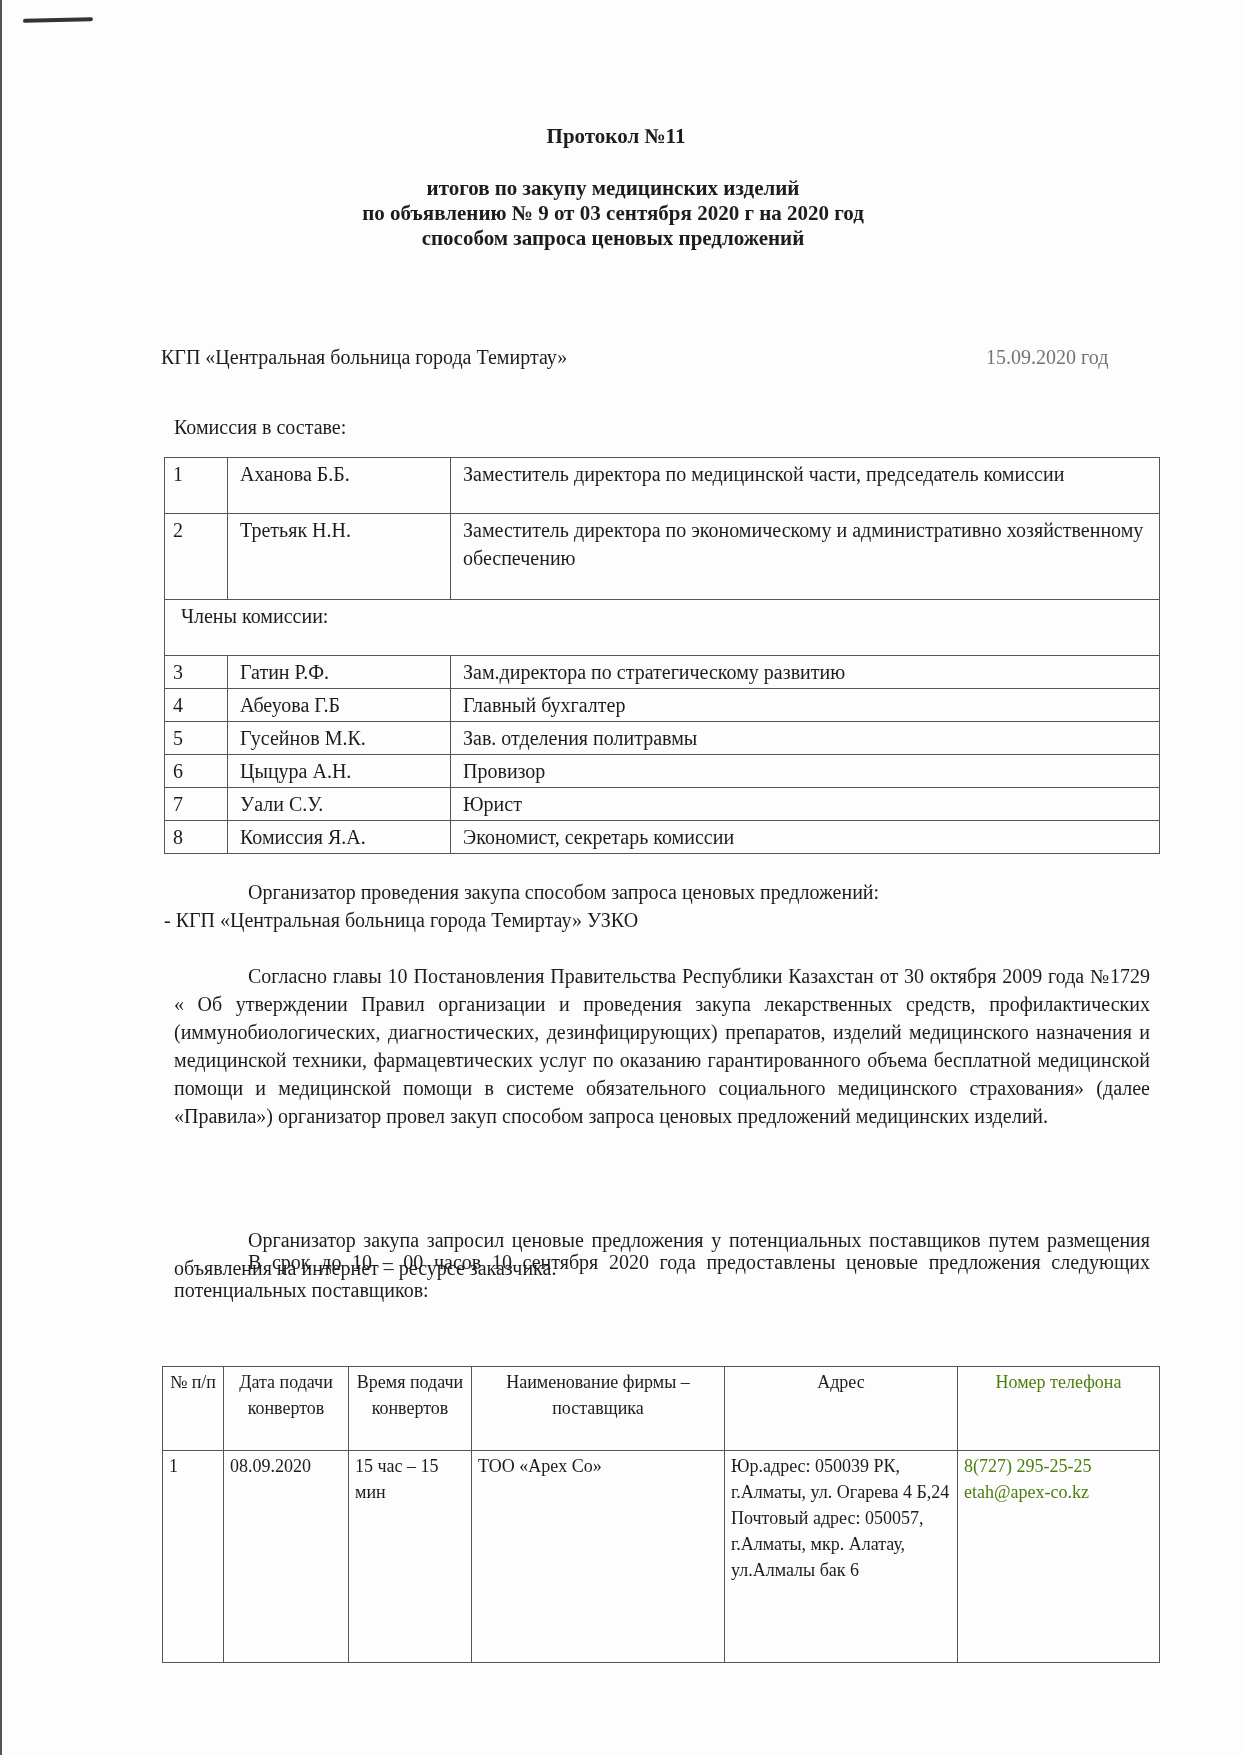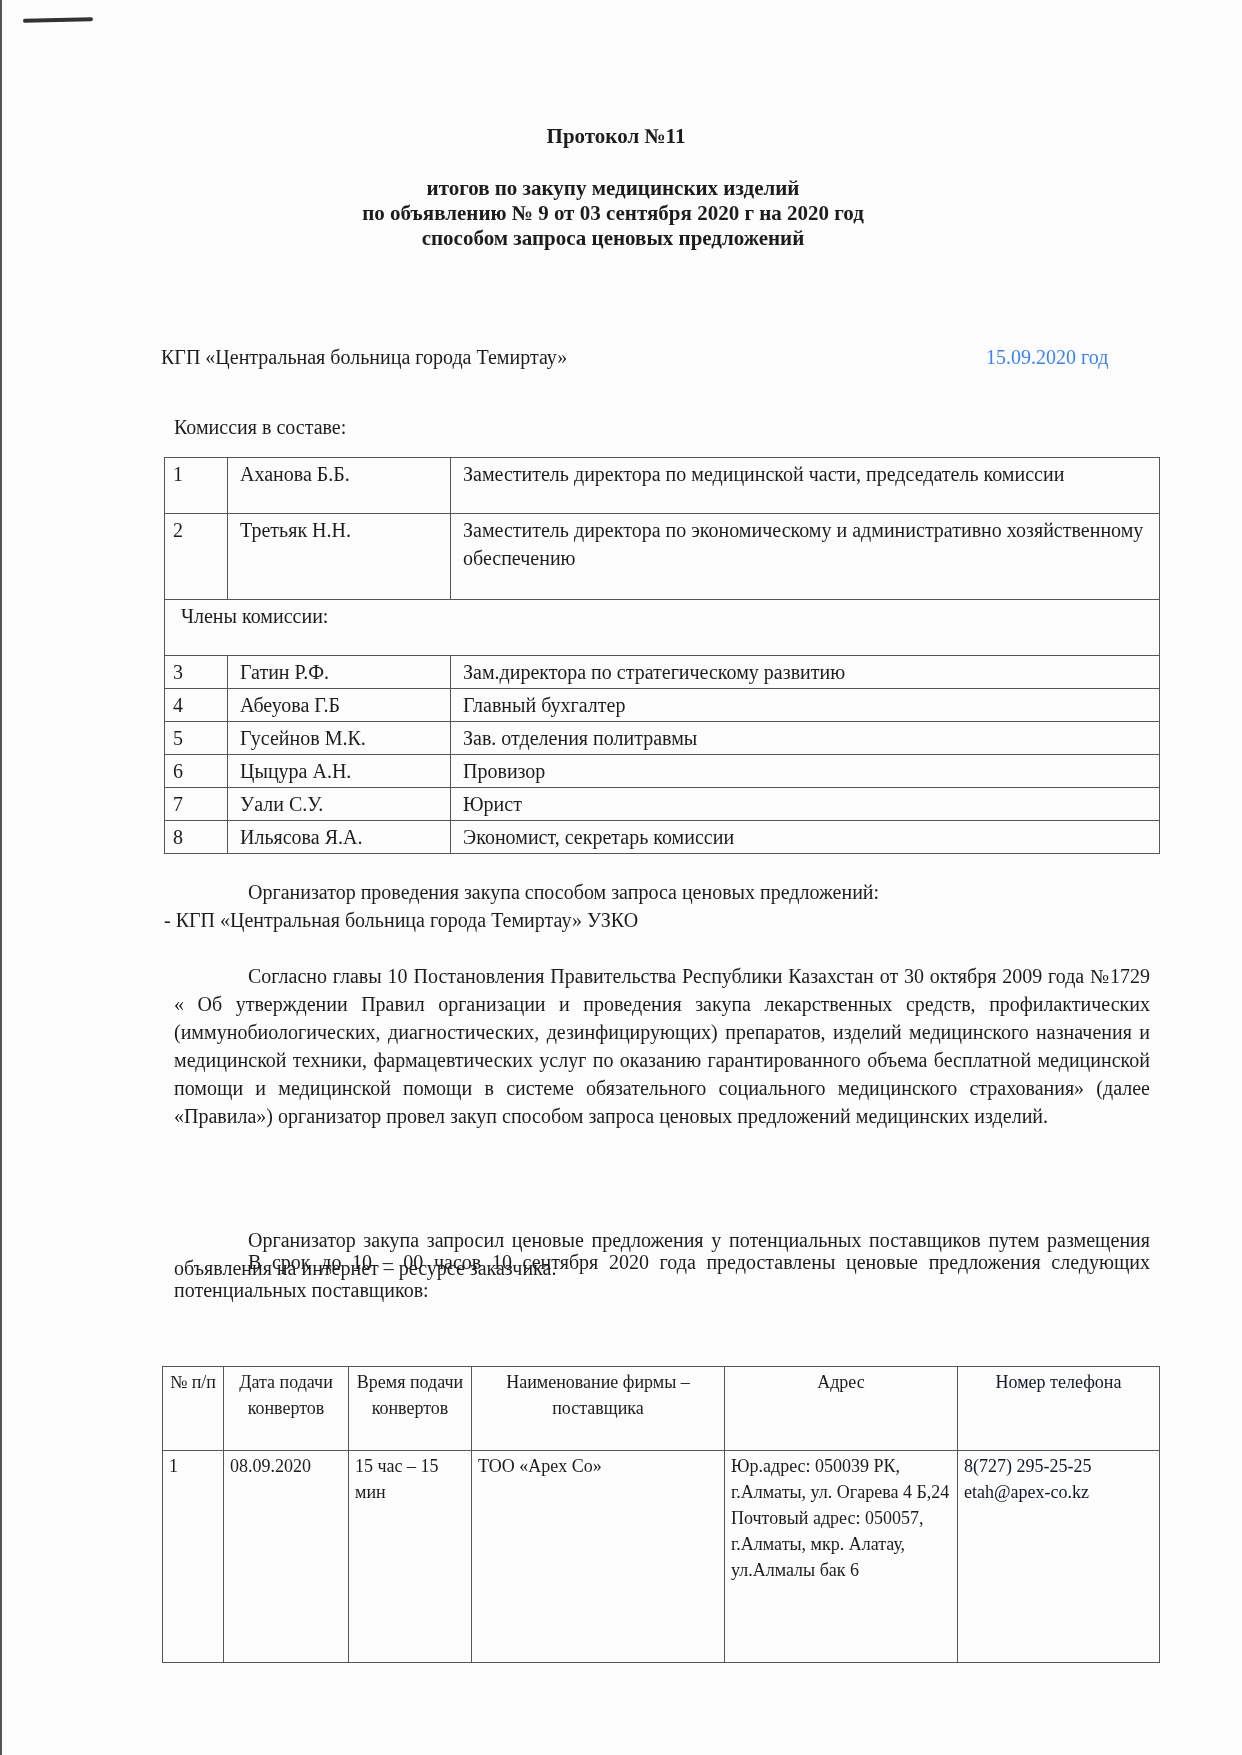--- a/index.html
+++ b/index.html
@@ -8,42 +8,42 @@
     font-family:"Liberation Serif","DejaVu Serif",serif; color:#1c1c1c;
   }
   .scan-mark { position:absolute; left:23px; top:18px; width:70px; height:4px; background:#333; transform:rotate(-1.5deg); border-radius:2px; }
   .page-edge { position:absolute; left:0; top:0; width:2px; height:1755px; background:#555; }
 
   .title-block { position:absolute; left:0; width:1242px; text-align:center; font-weight:bold; }
   .t1 { top:124px; font-size:21px; left:-5px; }
   .t2 { top:176px; font-size:21px; line-height:25px; left:-8px; }
 
   .org-line { position:absolute; left:161px; top:346px; font-size:20px; }
-  .date-line { position:absolute; left:986px; top:346px; font-size:20px; color:#3b82f6; }
+  .date-line { position:absolute; left:986px; top:346px; font-size:20px; color:#737373; }
 
   .komissiya-label { position:absolute; left:174px; top:416px; font-size:20px; }
 
   table.comm { position:absolute; left:164px; top:457px; width:996px; border-collapse:collapse; font-size:20px; }
   table.comm td { border:1.5px solid #555; padding:2px 10px 2px 12px; vertical-align:top; line-height:28px; }
   table.comm td.n { width:44px; padding-left:8px; }
   table.comm td.nm { width:200px; }
   table.comm td.span { padding-left:16px; }
 
   .p { position:absolute; left:174px; width:976px; font-size:20px; line-height:28px; text-align:justify; }
   .indent { text-indent:74px; }
 
   table.sup { position:absolute; left:162px; top:1366px; width:998px; border-collapse:collapse; font-size:18px; }
   table.sup td, table.sup th { border:1.5px solid #555; padding:2px 6px; vertical-align:top; line-height:26px; font-weight:normal; font-family:"Liberation Serif",serif; }
   table.sup th { text-align:center; }
   table.sup .c1 { width:48px; }
   table.sup .c2 { width:112px; }
   table.sup .c3 { width:110px; }
   table.sup .c4 { width:240px; }
   table.sup .c5 { width:220px; }
-  .faint { color:#0f172a; }
+  .faint { color:#4d7c0f; }
 </style>
 </head>
 <body>
 
 <div class="page-edge"></div>
 <div class="scan-mark"></div>
 
 <div class="title-block t1">Протокол №11</div>
 <div class="title-block t2">
   <div>итогов по закупу   медицинских изделий</div>
@@ -91,21 +91,21 @@
     <td class="nm">Цыцура А.Н.</td>
     <td>Провизор</td>
   </tr>
   <tr>
     <td class="n">7</td>
     <td class="nm">Уали С.У.</td>
     <td>Юрист</td>
   </tr>
   <tr>
     <td class="n">8</td>
-    <td class="nm">Ильясова Я.А.</td>
+    <td class="nm">Комиссия Я.А.</td>
     <td>Экономист, секретарь комиссии</td>
   </tr>
 </tbody>
   </table>
 
 <div class="p indent" style="top:878px;">Организатор проведения закупа способом запроса ценовых предложений:</div>
 <div class="p" style="top:906px; left:164px;">- КГП «Центральная больница города Темиртау» УЗКО</div>
 
 <div class="p indent" style="top:962px;">Согласно главы 10 Постановления Правительства Республики Казахстан от 30 октября 2009 года №1729  «  Об утверждении   Правил организации и проведения закупа лекарственных средств, профилактических (иммунобиологических,  диагностических, дезинфицирующих) препаратов, изделий медицинского назначения и медицинской техники, фармацевтических услуг по оказанию гарантированного объема бесплатной медицинской помощи и медицинской помощи в системе обязательного социального медицинского страхования» (далее «Правила») организатор провел закуп  способом запроса ценовых предложений  медицинских изделий.</div>
 

